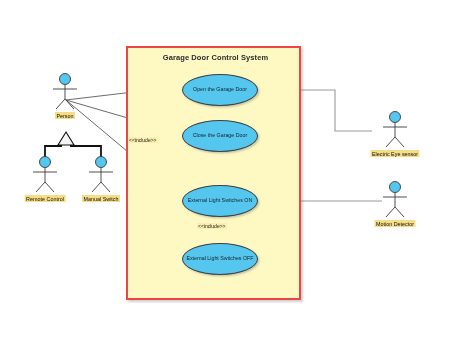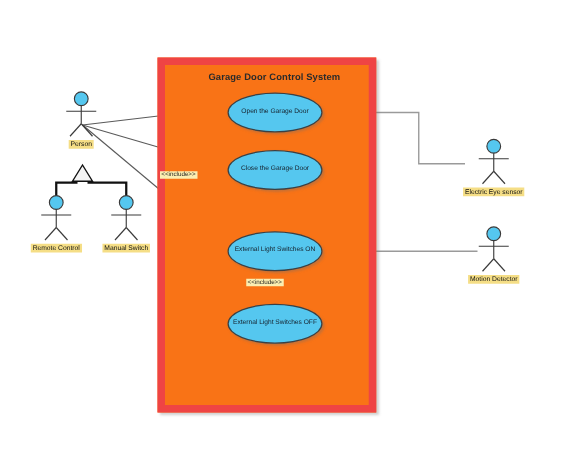--- a/index.html
+++ b/index.html
@@ -26,23 +26,23 @@
     left: 0; top: 0;
     width: 466px;
     height: 360px;
   }
   
   .boundary {
     position: absolute;
     left: 126px;
     top: 46px;
     width: 175px;
-    height: 284px;
-    background: #f97316;
-    border: 6px solid #ef4444;
+    height: 254px;
+    background: #fef9c3;
+    border: 2px solid #ef4444;
     box-sizing: border-box;
     box-shadow: 2px 2px 2px rgba(120,120,120,0.35);
   }
   .boundary-title {
     position: absolute;
     left: 0;
     top: 5px;
     width: 175px;
     text-align: center;
     font-size: 7.5px;

